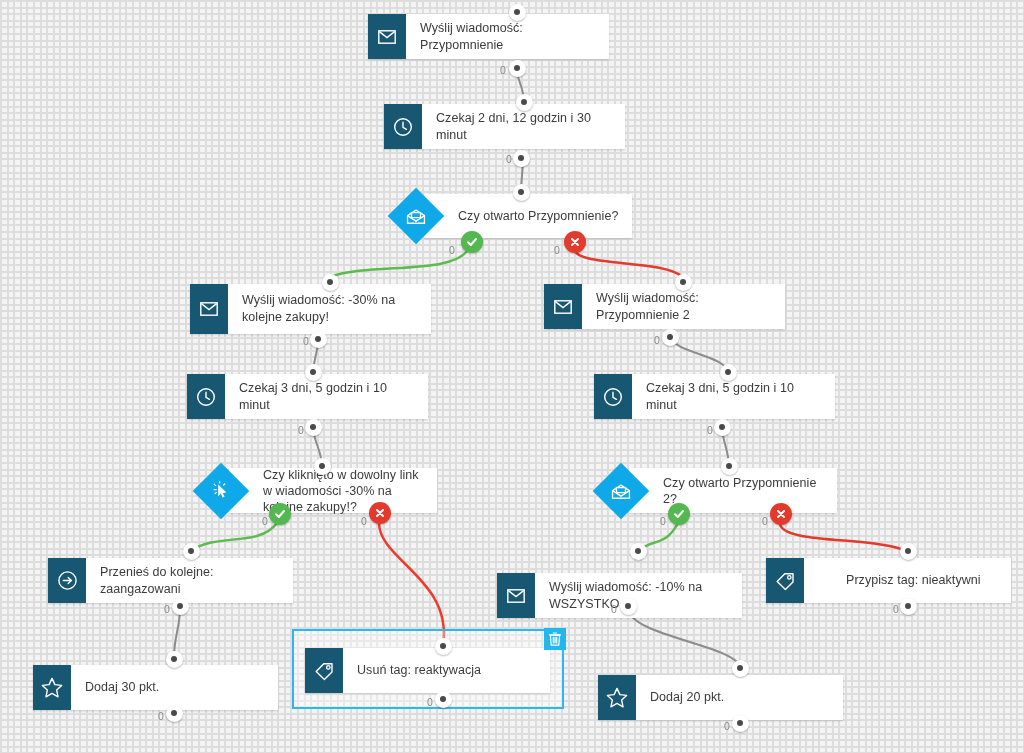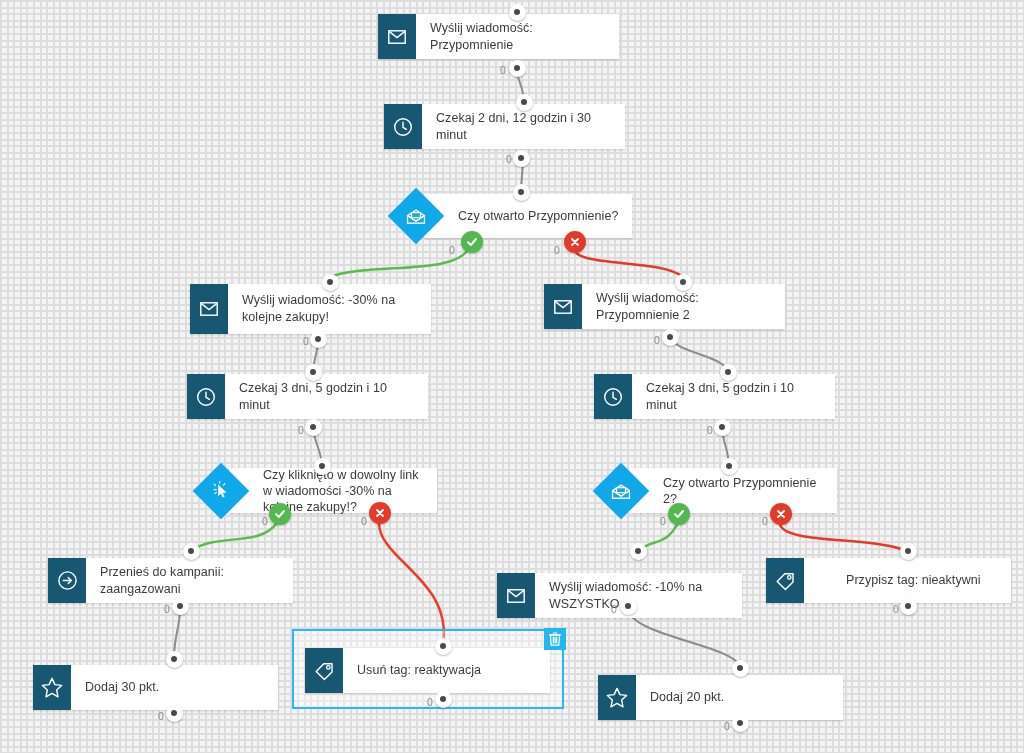--- a/index.html
+++ b/index.html
@@ -227,21 +227,21 @@
 
   <path d="M678,523 C665,548 650,538 638,552" fill="none" stroke="#5cbb4e" stroke-width="2.5"></path>
 
   <path d="M780,523 C780,545 880,536 908,552" fill="none" stroke="#e43a2c" stroke-width="2.5"></path>
 
   <path d="M180,608 C180,628 174,636 174,658" fill="none" stroke="#8c8c8c" stroke-width="2"></path>
 
   <path d="M628,608 C628,636 740,646 740,668" fill="none" stroke="#8c8c8c" stroke-width="2"></path>
 </svg>
 
-<div class="node" style="left:378px;top:14px;width:241px;height:45px;">
+<div class="node" style="left:368px;top:14px;width:241px;height:45px;">
   <div class="icon-box">
     <svg width="18" height="14" viewBox="0 0 18 14">
         <rect x="0.8" y="0.8" width="16.4" height="12.4" fill="none" stroke="#fff" stroke-width="1.4"></rect>
         <path d="M1.4 1.6 L9 7.6 L16.6 1.6" fill="none" stroke="#fff" stroke-width="1.4"></path>
       </svg>
   </div>
   <div class="node-label">Wyślij wiadomość: Przypomnienie</div>
 </div>
 
 <div class="node" style="left:384px;top:104px;width:241px;height:45px;">
@@ -335,21 +335,21 @@
   <div class="node-label">Czy otwarto Przypomnienie 2?</div>
 </div>
 
 <div class="node" style="left:48px;top:558px;width:245px;height:45px;">
   <div class="icon-box">
     <svg width="21" height="21" viewBox="0 0 21 21">
         <circle cx="10.5" cy="10.5" r="8.6" fill="none" stroke="#fff" stroke-width="1.4"></circle>
         <path d="M6.3 10.5 H14.2 M11.2 7.5 L14.4 10.5 L11.2 13.5" fill="none" stroke="#fff" stroke-width="1.4" stroke-linecap="round" stroke-linejoin="round"></path>
       </svg>
   </div>
-  <div class="node-label">Przenieś do kampanii: zaangazowani</div>
+  <div class="node-label">Przenieś do kolejne: zaangazowani</div>
 </div>
 
 <div class="node" style="left:497px;top:573px;width:245px;height:45px;">
   <div class="icon-box">
     <svg width="18" height="14" viewBox="0 0 18 14">
         <rect x="0.8" y="0.8" width="16.4" height="12.4" fill="none" stroke="#fff" stroke-width="1.4"></rect>
         <path d="M1.4 1.6 L9 7.6 L16.6 1.6" fill="none" stroke="#fff" stroke-width="1.4"></path>
       </svg>
   </div>
   <div class="node-label">Wyślij wiadomość: -10% na WSZYSTKO</div>

